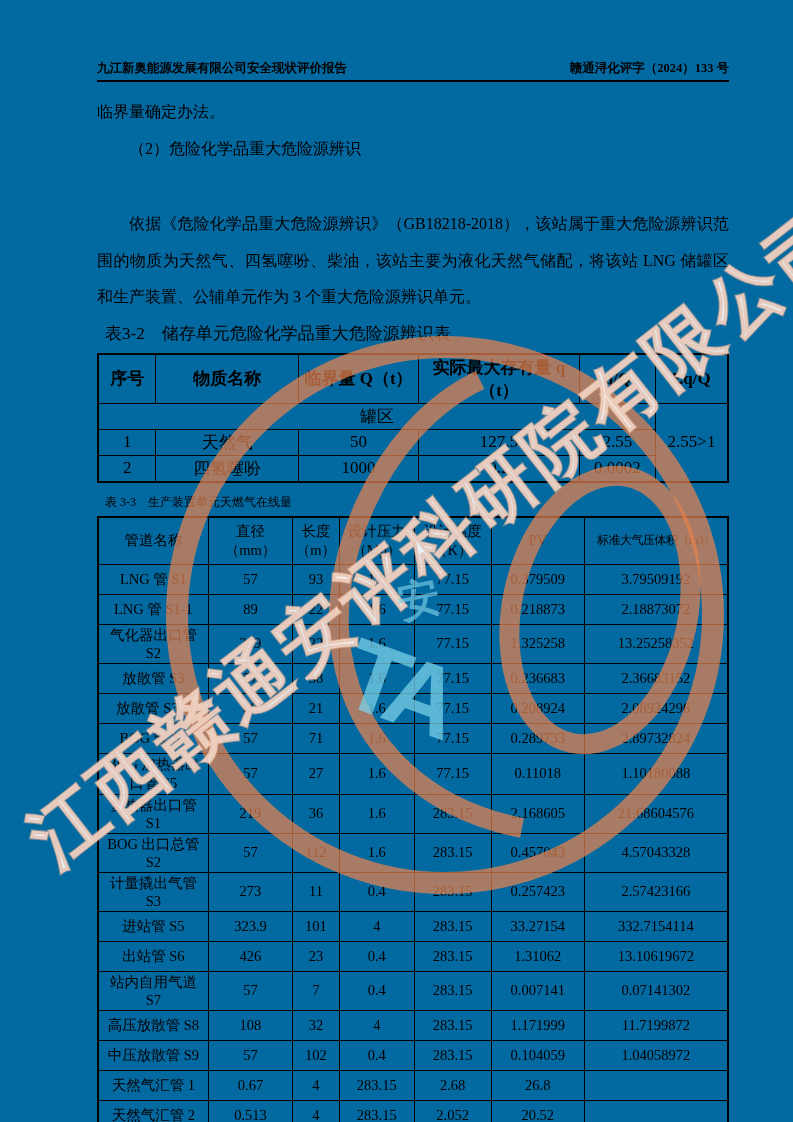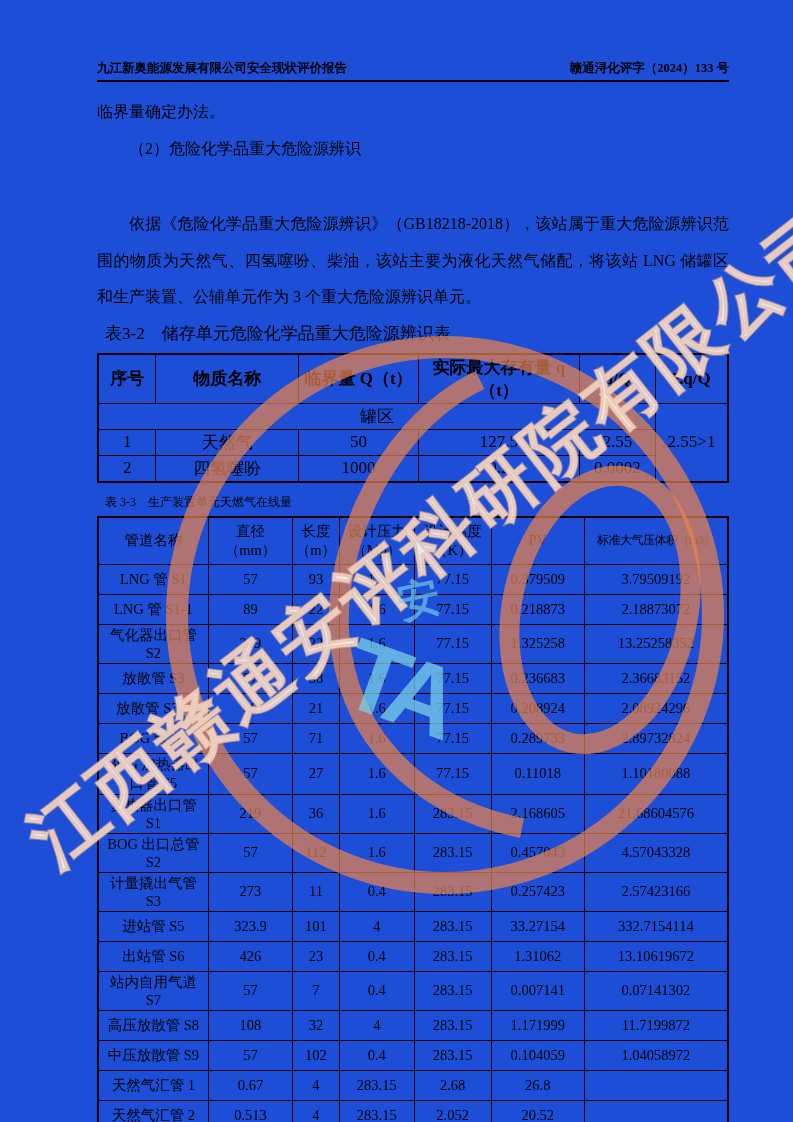--- a/index.html
+++ b/index.html
@@ -1,17 +1,17 @@
 <!DOCTYPE html>
 <html><head>
 <meta charset="utf-8">
 <style>
   html,body{margin:0;padding:0;background:#fff;}
   .page{
-    position:relative;width:793px;height:1122px;background:#1d4ed8;
+    position:relative;width:793px;height:1122px;background:#0369a1;
     font-family:"Liberation Serif","DejaVu Serif",serif;color:#000;
     overflow:hidden;box-sizing:border-box;padding:60px 64px 0 97px;
   }
   
   .hdr{
     display:flex;justify-content:space-between;align-items:flex-end;
     font-size:12.5px;font-weight:bold;padding-bottom:3px;
     border-bottom:2px solid #000;
   }
   

